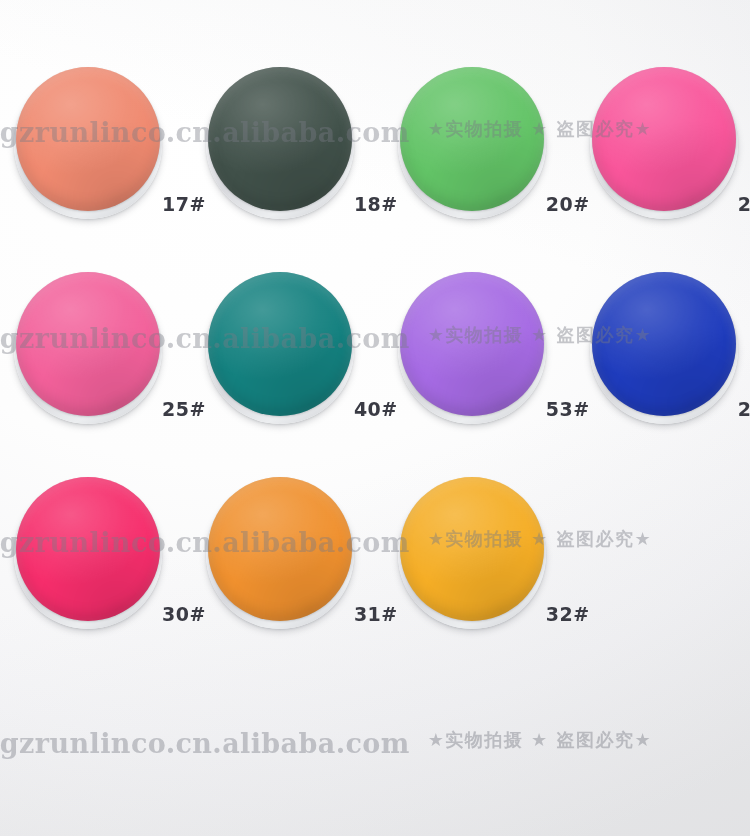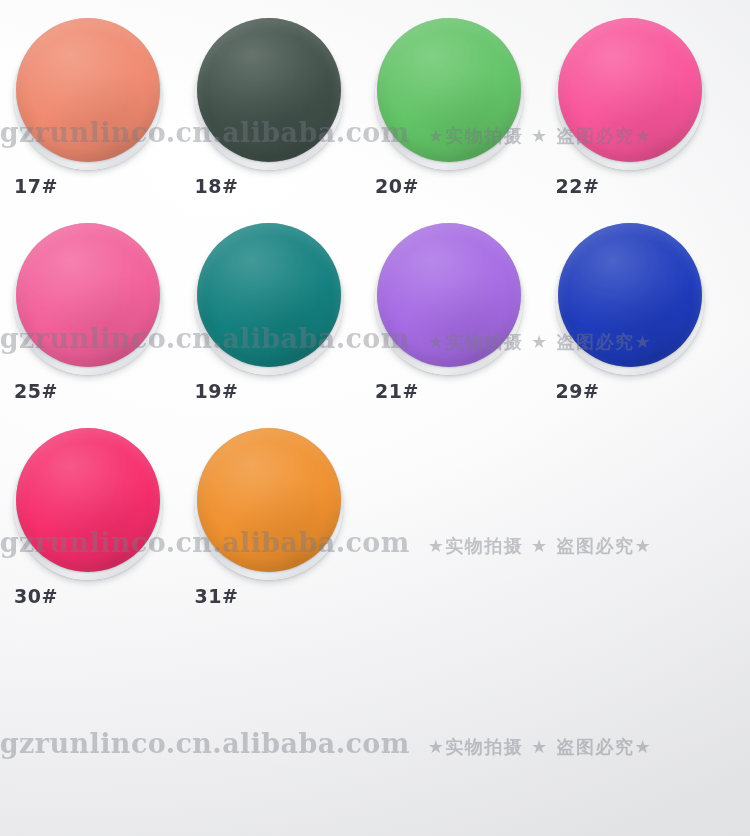--- a/index.html
+++ b/index.html
@@ -33,22 +33,22 @@
     display: grid;
     grid-template-columns: repeat(4, 1fr);
     grid-template-rows: repeat(4, 1fr);
     padding: 10px 14px 6px 14px;
     box-sizing: border-box;
   }
 
   .cell {
     position: relative;
     display: flex;
-    flex-direction: column;
-    align-items: flex-start;
+    flex-direction: row;
+    align-items: flex-end;
     justify-content: flex-start;
   }
 
   .pan-wrap {
     position: relative;
     width: 148px;
     height: 148px;
     margin-top: 8px;
   }
 
@@ -99,21 +99,21 @@
     letter-spacing: 0.5px;
     color: #3a3b44;
   }
 
   
   .wm {
     position: absolute;
     left: 0;
     width: 652px;
     display: flex;
-    align-items: flex-end;
+    align-items: flex-start;
     justify-content: center;
     pointer-events: none;
     white-space: nowrap;
     user-select: none;
   }
   .wm-latin {
     font-family: "DejaVu Serif", serif;
     font-size: 27px;
     font-weight: bold;
     color: rgba(120,122,132,0.40);
@@ -182,30 +182,30 @@
         <div class="pan-face" style="background-color: rgb(243, 97, 155);"></div>
       </div>
       <div class="pan-label">25#</div>
     </div>
 
     <div class="cell">
       <div class="pan-wrap">
         <div class="pan-rim"></div>
         <div class="pan-face" style="background-color: rgb(20, 129, 127);"></div>
       </div>
-      <div class="pan-label">19#</div>
+      <div class="pan-label">40#</div>
     </div>
 
 
     <div class="cell">
       <div class="pan-wrap">
         <div class="pan-rim"></div>
         <div class="pan-face" style="background-color: rgb(166, 107, 228);"></div>
       </div>
-      <div class="pan-label">21#</div>
+      <div class="pan-label">53#</div>
     </div>
 
     <div class="cell">
       <div class="pan-wrap">
         <div class="pan-rim"></div>
         <div class="pan-face" style="background-color: rgb(31, 60, 189);"></div>
       </div>
       <div class="pan-label">29#</div>
     </div>
 
@@ -218,20 +218,27 @@
     </div>
 
     <div class="cell">
       <div class="pan-wrap">
         <div class="pan-rim"></div>
         <div class="pan-face" style="background-color: rgb(240, 145, 47);"></div>
       </div>
       <div class="pan-label">31#</div>
     </div>
 
+    <div class="cell">
+      <div class="pan-wrap">
+        <div class="pan-rim"></div>
+        <div class="pan-face" style="background-color: rgb(245, 174, 38);"></div>
+      </div>
+      <div class="pan-label">32#</div>
+    </div>
 
   </div>
 
   <div class="wm wm-r1">
     <span class="wm-latin">gzrunlinco.cn.alibaba.com</span>
     <span class="wm-cjk">★实物拍摄 ★ 盗图必究★</span>
   </div>
   <div class="wm wm-r2">
     <span class="wm-latin">gzrunlinco.cn.alibaba.com</span>
     <span class="wm-cjk">★实物拍摄 ★ 盗图必究★</span>

